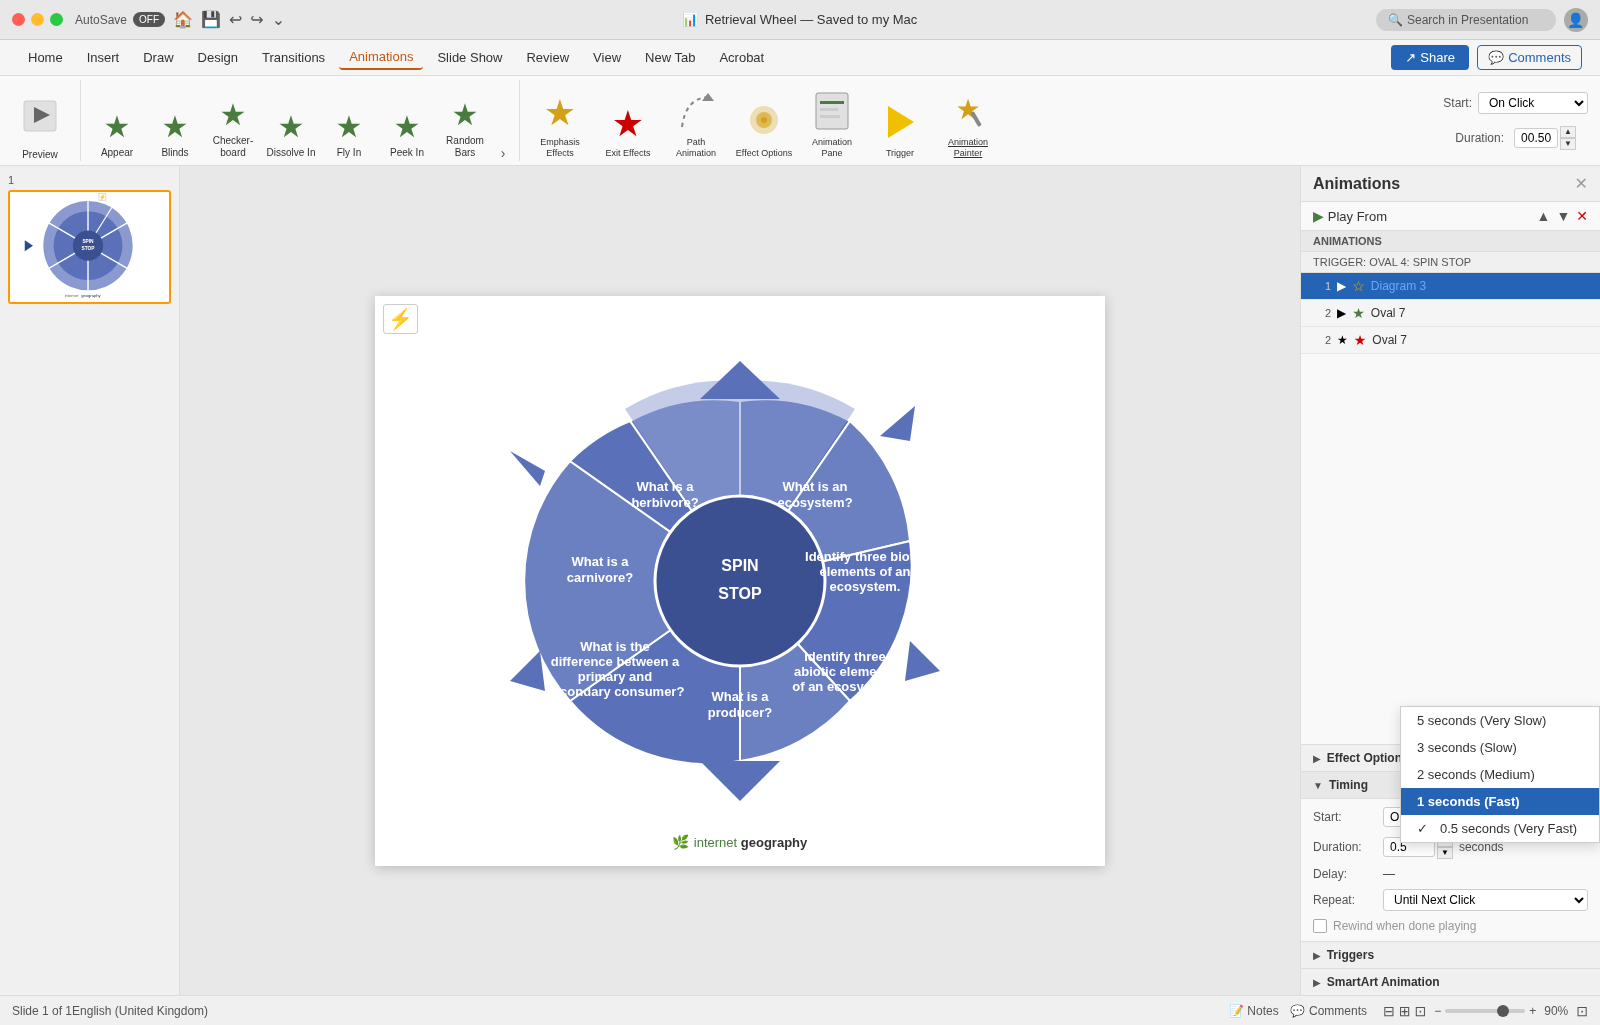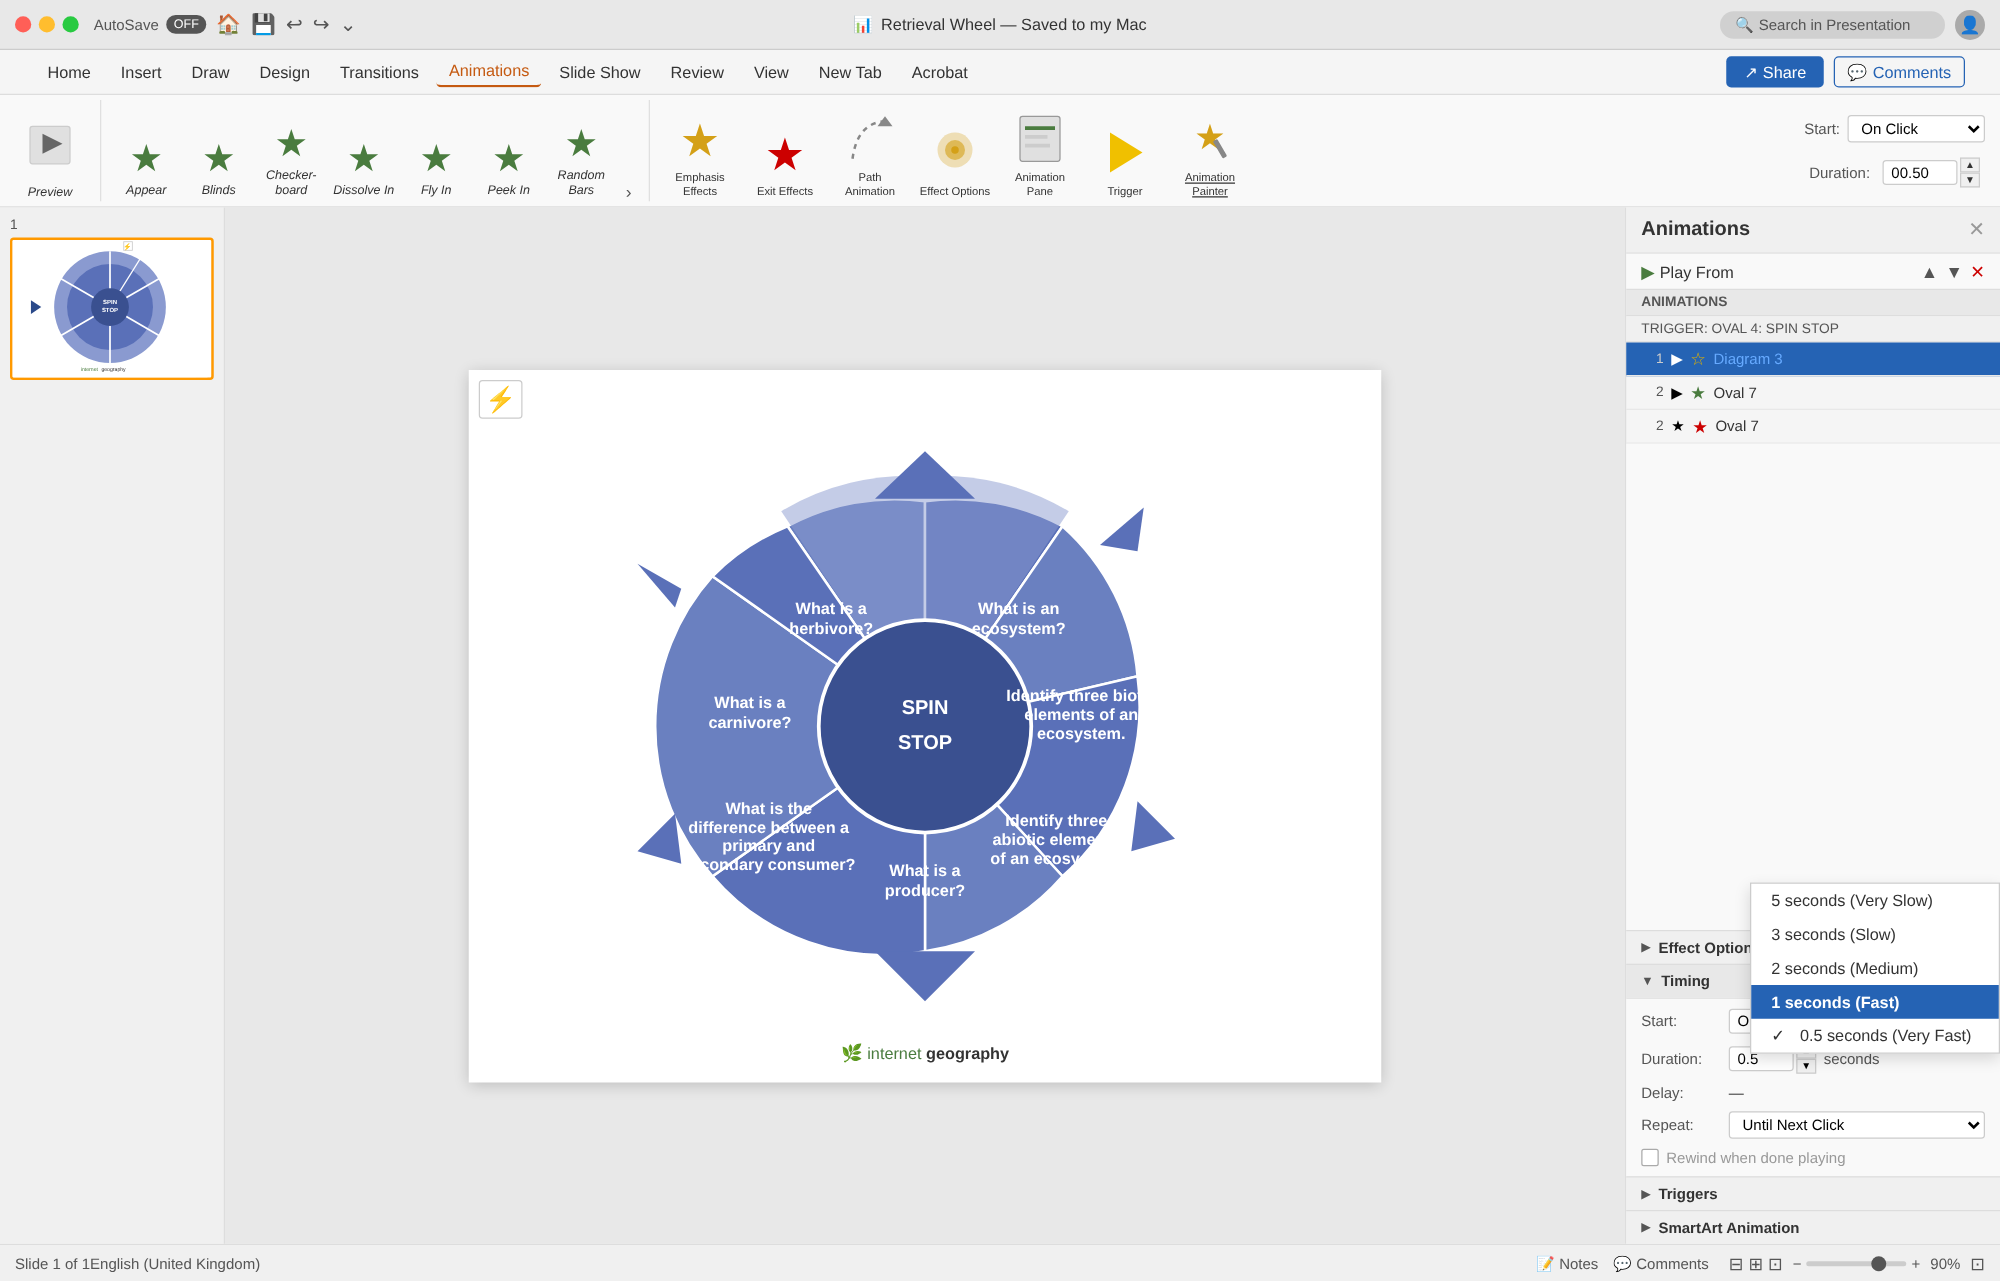--- a/index.html
+++ b/index.html
@@ -27,21 +27,21 @@
     .titlebar-right { margin-left: auto; display: flex; align-items: center; gap: 8px; }
     .search-bar { background: #d0d0d0; border-radius: 16px; padding: 4px 12px; font-size: 12px; color: #555; display: flex; align-items: center; gap: 4px; width: 180px; }
     .user-icon { width: 24px; height: 24px; border-radius: 50%; background: #aaa; display: flex; align-items: center; justify-content: center; color: white; font-size: 14px; }
 
     
     #menubar {
       height: 36px;
       background: #f5f5f5;
       display: flex;
       align-items: center;
-      padding: 0 28px;
+      padding: 0 18px;
       border-bottom: 1px solid #ddd;
       gap: 4px;
     }
     .menu-item { padding: 4px 10px; font-size: 13px; color: #333; border-radius: 4px; cursor: pointer; }
     .menu-item.active { color: #c55a11; border-bottom: 2px solid #c55a11; }
     .menu-right { margin-left: auto; display: flex; gap: 8px; }
     .share-btn { background: #2563b4; color: white; padding: 4px 14px; border-radius: 4px; font-size: 13px; display: flex; align-items: center; gap: 4px; }
     .comments-btn { color: #2563b4; padding: 4px 10px; border-radius: 4px; font-size: 13px; display: flex; align-items: center; gap: 4px; border: 1px solid #2563b4; }
 
     
@@ -49,21 +49,21 @@
       height: 90px;
       background: #f9f9f9;
       border-bottom: 1px solid #ddd;
       display: flex;
       align-items: stretch;
       padding: 4px 0;
       overflow: hidden;
     }
     .ribbon-section { display: flex; flex-direction: column; align-items: flex-start; justify-content: flex-end; padding: 0 4px; border-right: 1px solid #e0e0e0; }
     .ribbon-btn { display: flex; flex-direction: column; align-items: center; justify-content: flex-end; width: 56px; cursor: pointer; padding: 4px 2px 2px; border-radius: 4px; }
-    .ribbon-btn-label { font-size: 10px; text-align: center; color: #333; margin-top: 2px; line-height: 1.2; font-style: italic; }
+    .ribbon-btn-label { font-size: 10px; text-align: center; color: #333; margin-top: 2px; line-height: 1.2; }
     .ribbon-scroll { display: flex; align-items: center; justify-content: center; width: 16px; color: #555; cursor: pointer; font-size: 14px; }
     .preview-btn { display: flex; flex-direction: column; align-items: center; }
     .preview-icon-area { width: 48px; height: 50px; display: flex; align-items: center; justify-content: center; }
     .ribbon-big-btn { display: flex; flex-direction: column; align-items: center; width: 64px; cursor: pointer; padding: 4px 2px 2px; border-radius: 4px; }
     .ribbon-big-label { font-size: 10px; text-align: center; color: #333; margin-top: 2px; line-height: 1.2; }
 
     .ribbon-right { margin-left: auto; display: flex; align-items: center; padding: 0 12px; gap: 12px; flex-direction: column; justify-content: center; }
     .start-row, .duration-row { display: flex; align-items: center; gap: 6px; font-size: 12px; color: #333; }
     .start-select { background: white; border: 1px solid #ccc; border-radius: 3px; padding: 2px 6px; font-size: 12px; }
 
@@ -339,21 +339,21 @@
       <span style="color:#555;">Start:</span>
       <select class="start-select">
         <option>On Click</option>
         <option>With Previous</option>
         <option>After Previous</option>
       </select>
     </div>
     <div class="duration-row">
       <span style="color:#555; margin-right:4px;">Duration:</span>
       <div class="duration-input">
-        <input class="dur-field" type="text" value="00.50" style="width: 60px;">
+        <input class="dur-field" type="text" value="00.50" style="width: 44px;">
         <div class="dur-spinners">
           <div class="dur-spin">▲</div>
           <div class="dur-spin">▼</div>
         </div>
       </div>
     </div>
   </div>
 </div>
 
 <div id="main">

